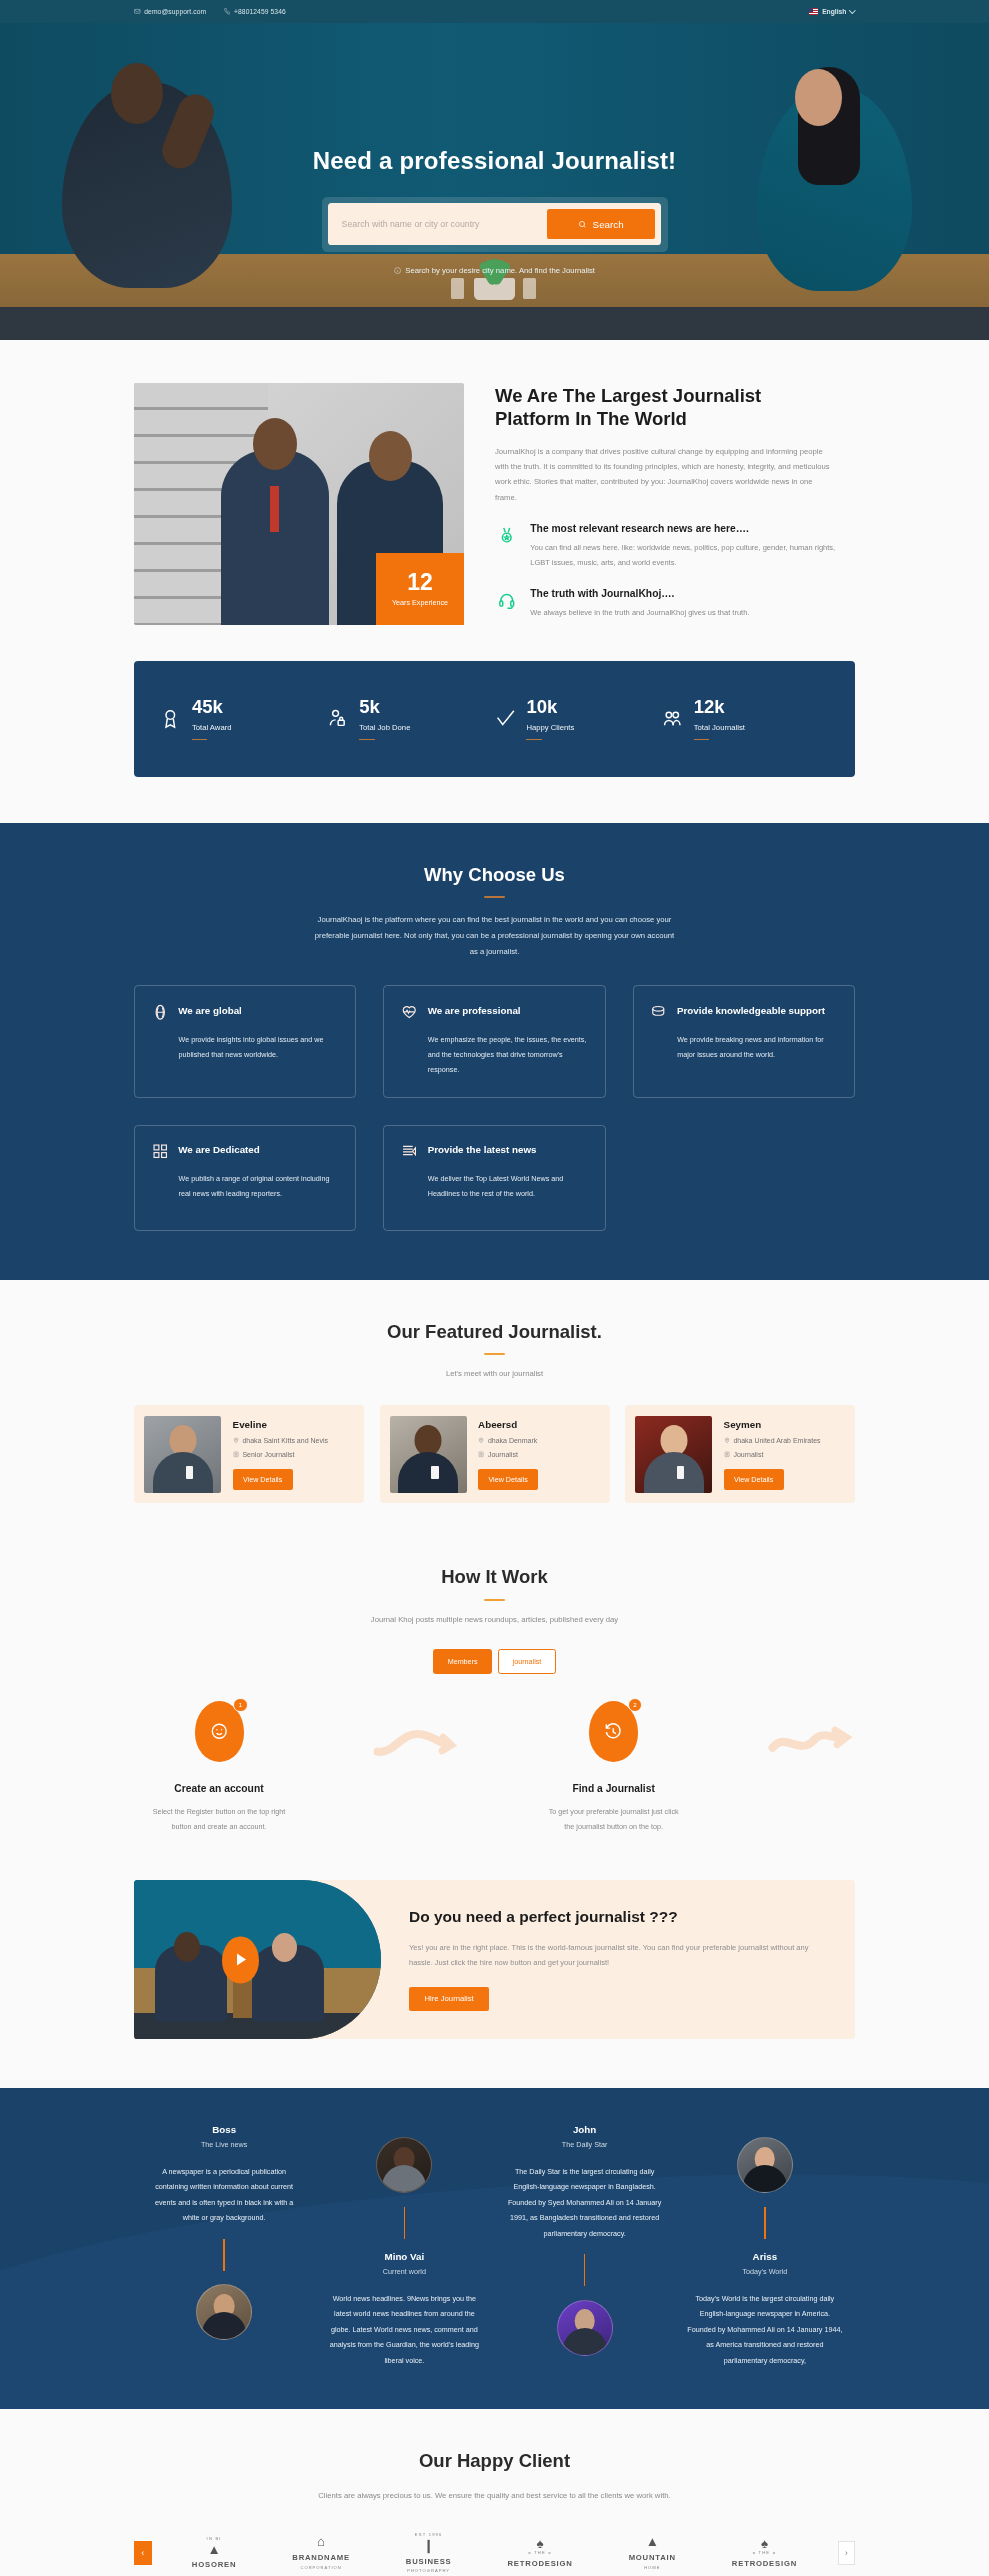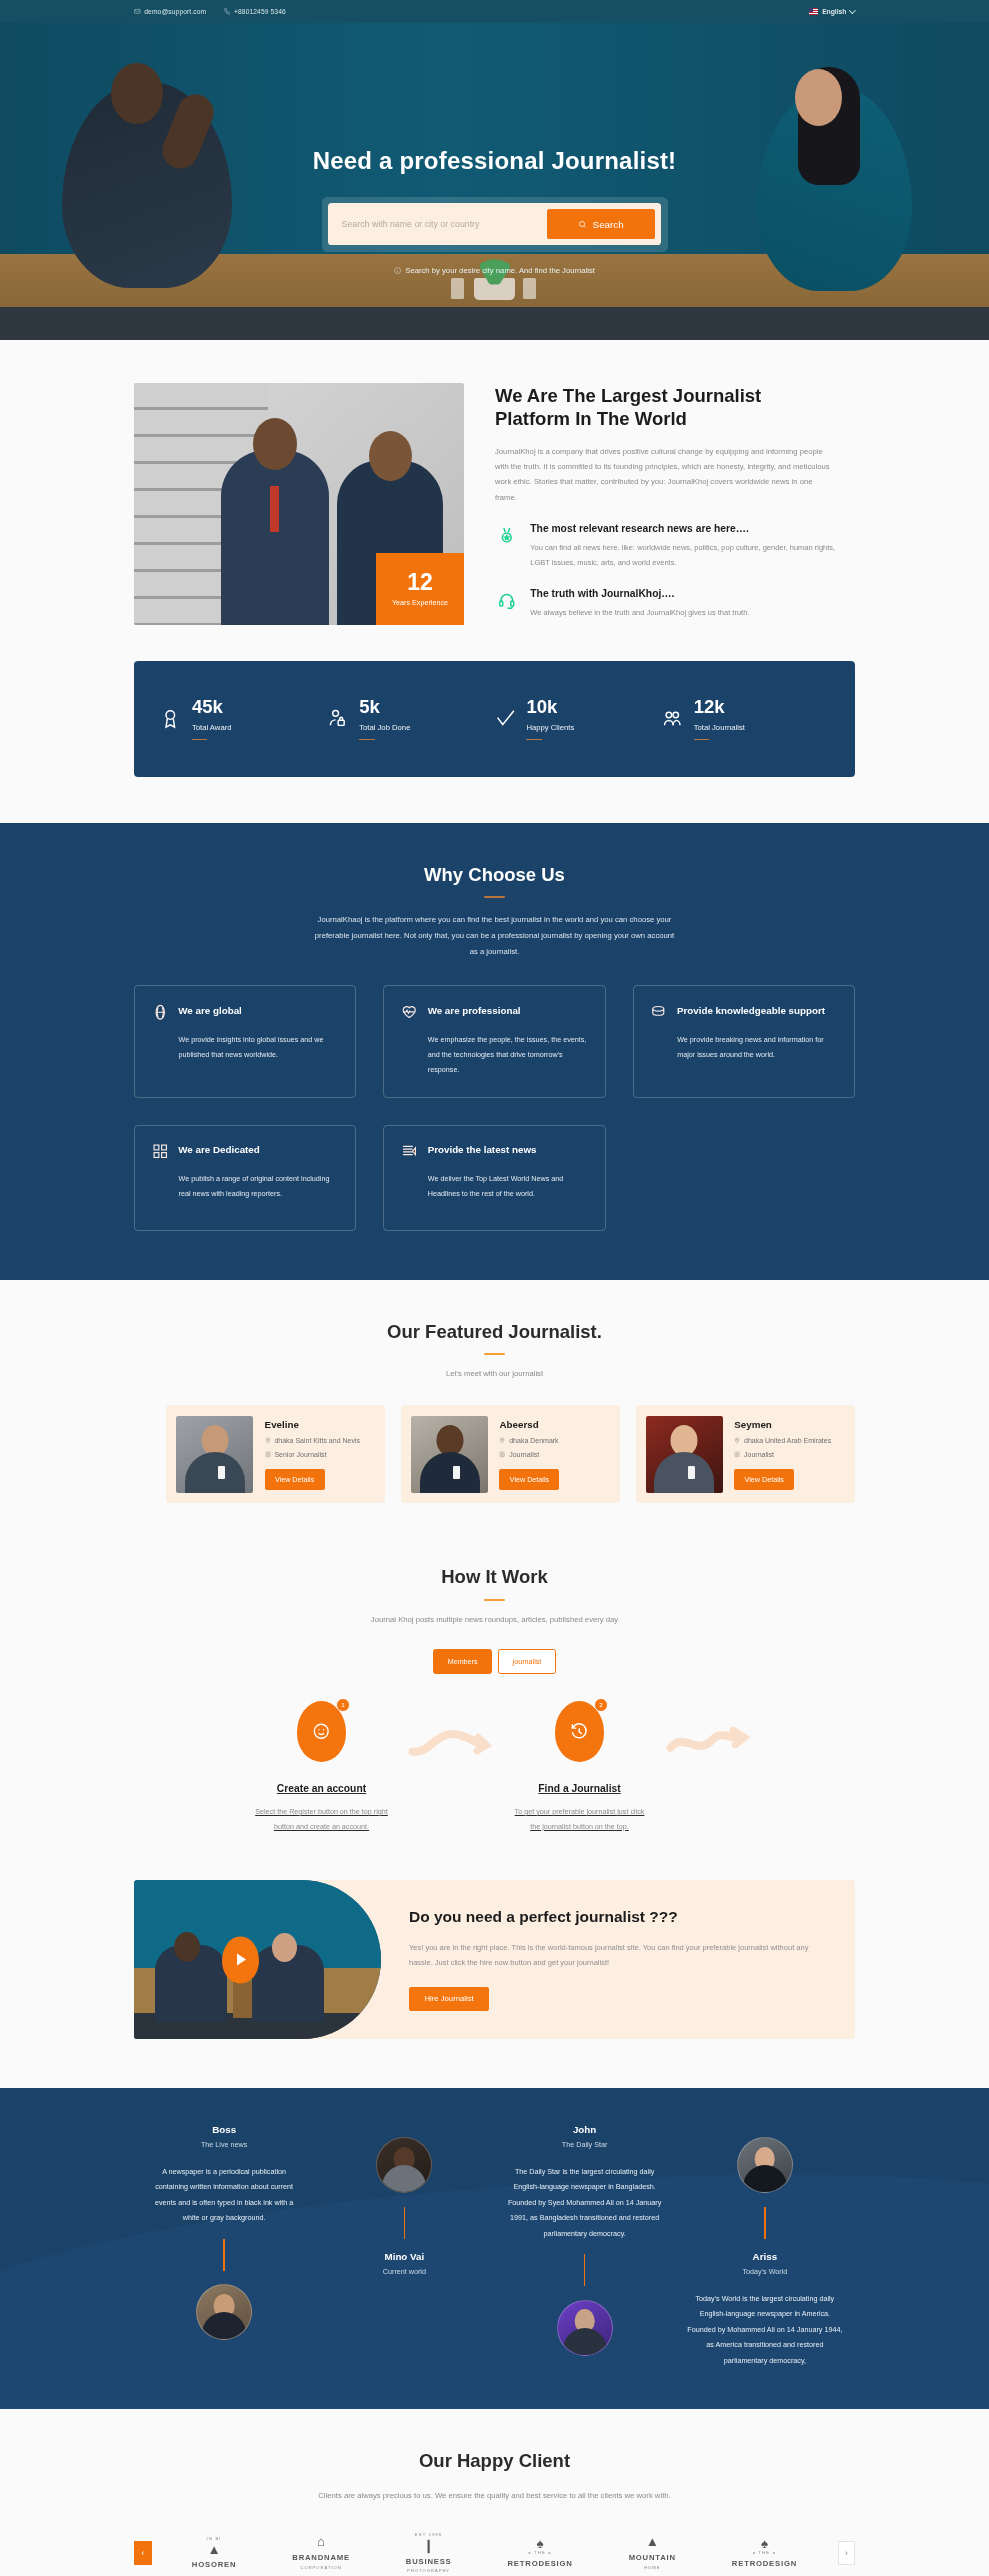--- a/index.html
+++ b/index.html
@@ -167,21 +167,21 @@
     border:0.5px solid rgba(255,255,255,.22);border-radius:4.1px;padding:17.5px 16.5px 19.6px;min-height:106px;
   }
   .why-card-head{display:flex;gap:10.3px;align-items:flex-start;}
   .why-ico svg{width:16.5px;height:16.5px;stroke:#fce9e4;fill:none;stroke-width:1.7;}
   .why-h{font-size:9.8px;font-weight:bold;color:#fff;line-height:1.45;}
   .why-p{margin-top:9.3px;color:#e4ecf3;font-size:7.2px;line-height:2.1;padding-left:27px;}
 
   
   .featured{background:#fafafa;padding:41px 0 46px;}
   .sub-c{text-align:center;color:#8a8a8a;font-size:7.7px;margin-top:14.4px;}
-  .jgrid{display:grid;grid-template-columns:repeat(3,1fr);gap:15.5px;margin-top:27px;margin-left:32px;}
+  .jgrid{display:grid;grid-template-columns:repeat(3,1fr);gap:15.5px;margin-top:27px;}
   .jcard{background:#fdeee2;border-radius:3.6px;padding:10.3px;display:flex;gap:11.3px;min-height:93px;}
   .jphoto{
     width:77px;height:77px;flex:none;border-radius:2.1px;overflow:hidden;position:relative;
     background:linear-gradient(150deg,#9fa3a8,#6f7479);
   }
   .jphoto .head{position:absolute;left:50%;top:9.3px;transform:translateX(-50%);width:27px;height:31px;border-radius:50%;background:#c69a76;}
   .jphoto .body{position:absolute;left:50%;bottom:0;transform:translateX(-50%);width:60px;height:41px;border-radius:30px 30px 0 0;background:#3a4754;}
   .jphoto .mic{position:absolute;left:54%;bottom:13.4px;width:7.2px;height:13.4px;background:#f4f4f4;border-radius:1px;}
   .jinfo{flex:1;padding-top:3.1px;}
   .jname{font-size:9.8px;font-weight:bold;color:#1c1c1c;}
@@ -194,21 +194,21 @@
 
   
   .how{background:#fafafa;padding:17.5px 0 46px;}
   .toggle-row{display:flex;justify-content:center;gap:6.2px;margin-top:25px;}
   .tgl{
     padding:6.7px 13.4px;border-radius:2.6px;font-size:7.2px;cursor:pointer;
     font-family:"Liberation Sans",sans-serif;border:0.5px solid #f2720c;
   }
   .tgl.active{background:#f2720c;color:#fff;}
   .tgl.idle{background:#fff;color:#f2720c;}
-  .steps{display:flex;align-items:flex-start;justify-content:center;margin-top:27px;gap:0;text-decoration:underline;}
+  .steps{display:flex;align-items:flex-start;justify-content:space-between;margin-top:27px;gap:0;}
   .step{width:170px;text-align:center;}
   .step-badge{position:relative;width:49px;height:61px;margin:0 auto;}
   .step-blob{
     width:49px;height:61px;background:#f4740d;border-radius:25px 25px 25px 25px/32px 32px 29px 29px;
     display:flex;align-items:center;justify-content:center;
   }
   .step-blob svg{width:18.5px;height:18.5px;stroke:#fff;fill:none;stroke-width:1.8;}
   .step-num{
     position:absolute;right:-4.1px;top:-3.1px;width:14.4px;height:14.4px;border-radius:50%;
     background:#f4740d;color:#fff;font-size:6.2px;display:flex;align-items:center;justify-content:center;
@@ -758,20 +758,21 @@
         </div>
 
         <div class="tcol">
           <div class="tavatar v2">
               <div class="ah"></div>
               <div class="ab"></div>
             </div>
           <div class="tline"></div>
           <div class="tname" style="margin-top:12.4px">Mino Vai</div>
           <div class="trole">Current world</div>
+          <div class="ttext">World news headlines. 9News brings you the latest world news headlines from around the globe. Latest World news news, comment and analysis from the Guardian, the world's leading liberal voice.</div>
         </div>
 
         <div class="tcol">
           <div class="tname">John</div>
           <div class="trole">The Daily Star</div>
           <div class="ttext">The Daily Star is the largest circulating daily English-language newspaper in Bangladesh. Founded by Syed Mohammed Ali on 14 January 1991, as Bangladesh transitioned and restored parliamentary democracy.</div>
           <div class="tline"></div>
           <div class="tavatar v3">
               <div class="ah"></div>
               <div class="ab"></div>

